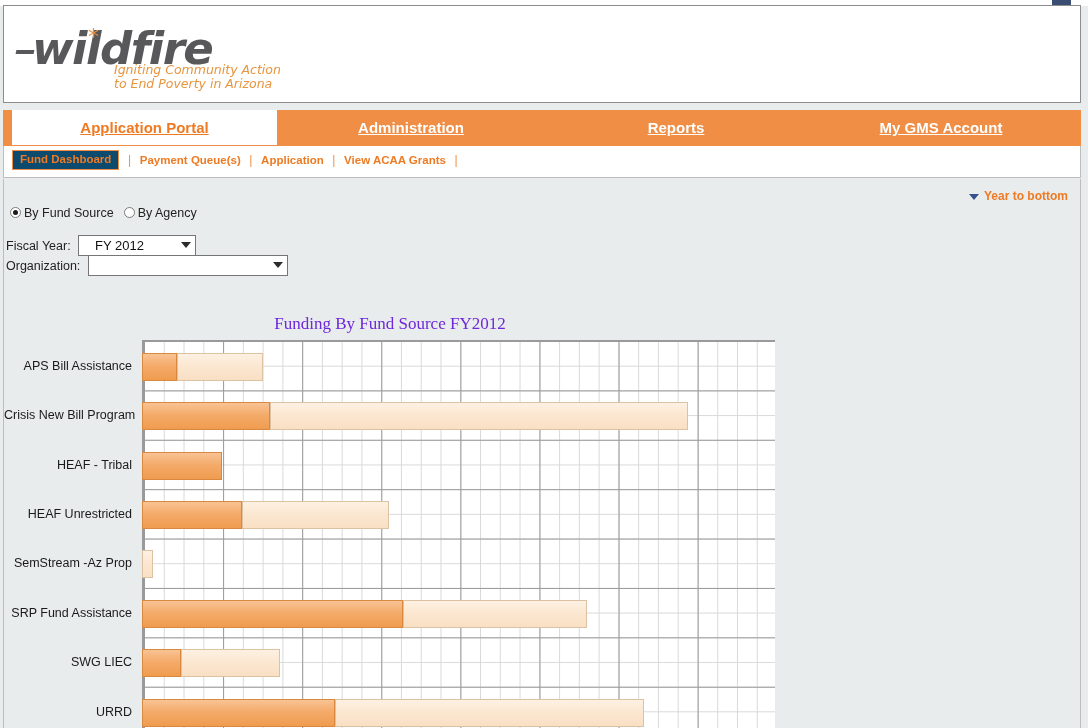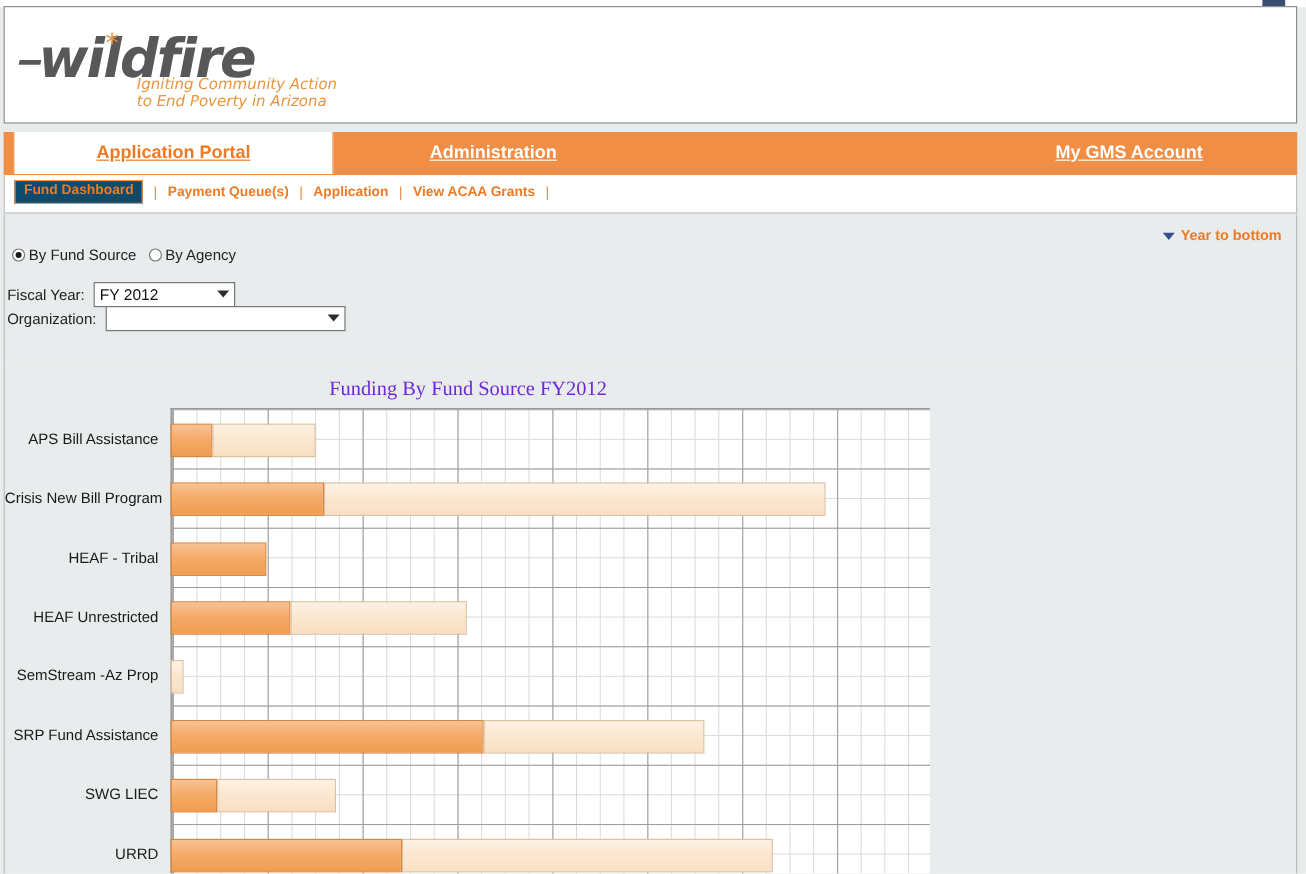--- a/index.html
+++ b/index.html
@@ -105,21 +105,21 @@
     border-radius:50%;background:#1a1a1a;
   }
   .radio-label{margin-right:10px;cursor:pointer;}
 
   .frow{position:absolute;white-space:nowrap;font-size:12.5px;}
   .frow .flabel{display:inline-block;vertical-align:middle;}
   .sel{
     display:inline-block;vertical-align:middle;position:relative;
     background:#fff;border:1px solid #767676;box-sizing:border-box;
     height:21px;line-height:19px;font-size:13px;color:#111;
-    padding:0 22px 0 4px;cursor:pointer;
+    padding:0 22px 0 16px;cursor:pointer;
   }
   .sel .chev{
     position:absolute;right:4px;top:6px;width:0;height:0;
     border-left:5px solid transparent;border-right:5px solid transparent;
     border-top:6px solid #2c2c2c;
   }
   .btn{
     position:absolute;left:4px;top:275px;
     background:#e3e3e3;border:1px solid #8f8f8f;
     font-size:14px;color:#111;padding:3px 12px 4px 12px;cursor:pointer;
@@ -187,20 +187,21 @@
         <div>Igniting Community Action</div>
         <div>to End Poverty in Arizona</div>
       </div>
     </div>
   </div>
 
   <div class="navbar">
     <div class="tabstrip">
       <div class="tab active" style="left:8px;width:265px;">Application Portal</div>
       <div class="tab" style="left:273px;width:270px;">Administration</div>
+      <div class="tab" style="left:543px;width:260px;">Reports</div>
       <div class="tab" style="left:803px;width:270px;">My GMS Account</div>
     </div>
   </div>
   <div class="nav-underline"></div>
 
   <div class="subnav">
     <div class="subnav-inner">
       <span class="sub-current">Fund Dashboard</span>
       <span class="sub-sep">|</span>
       <span class="sub-link">Payment Queue(s)</span>

